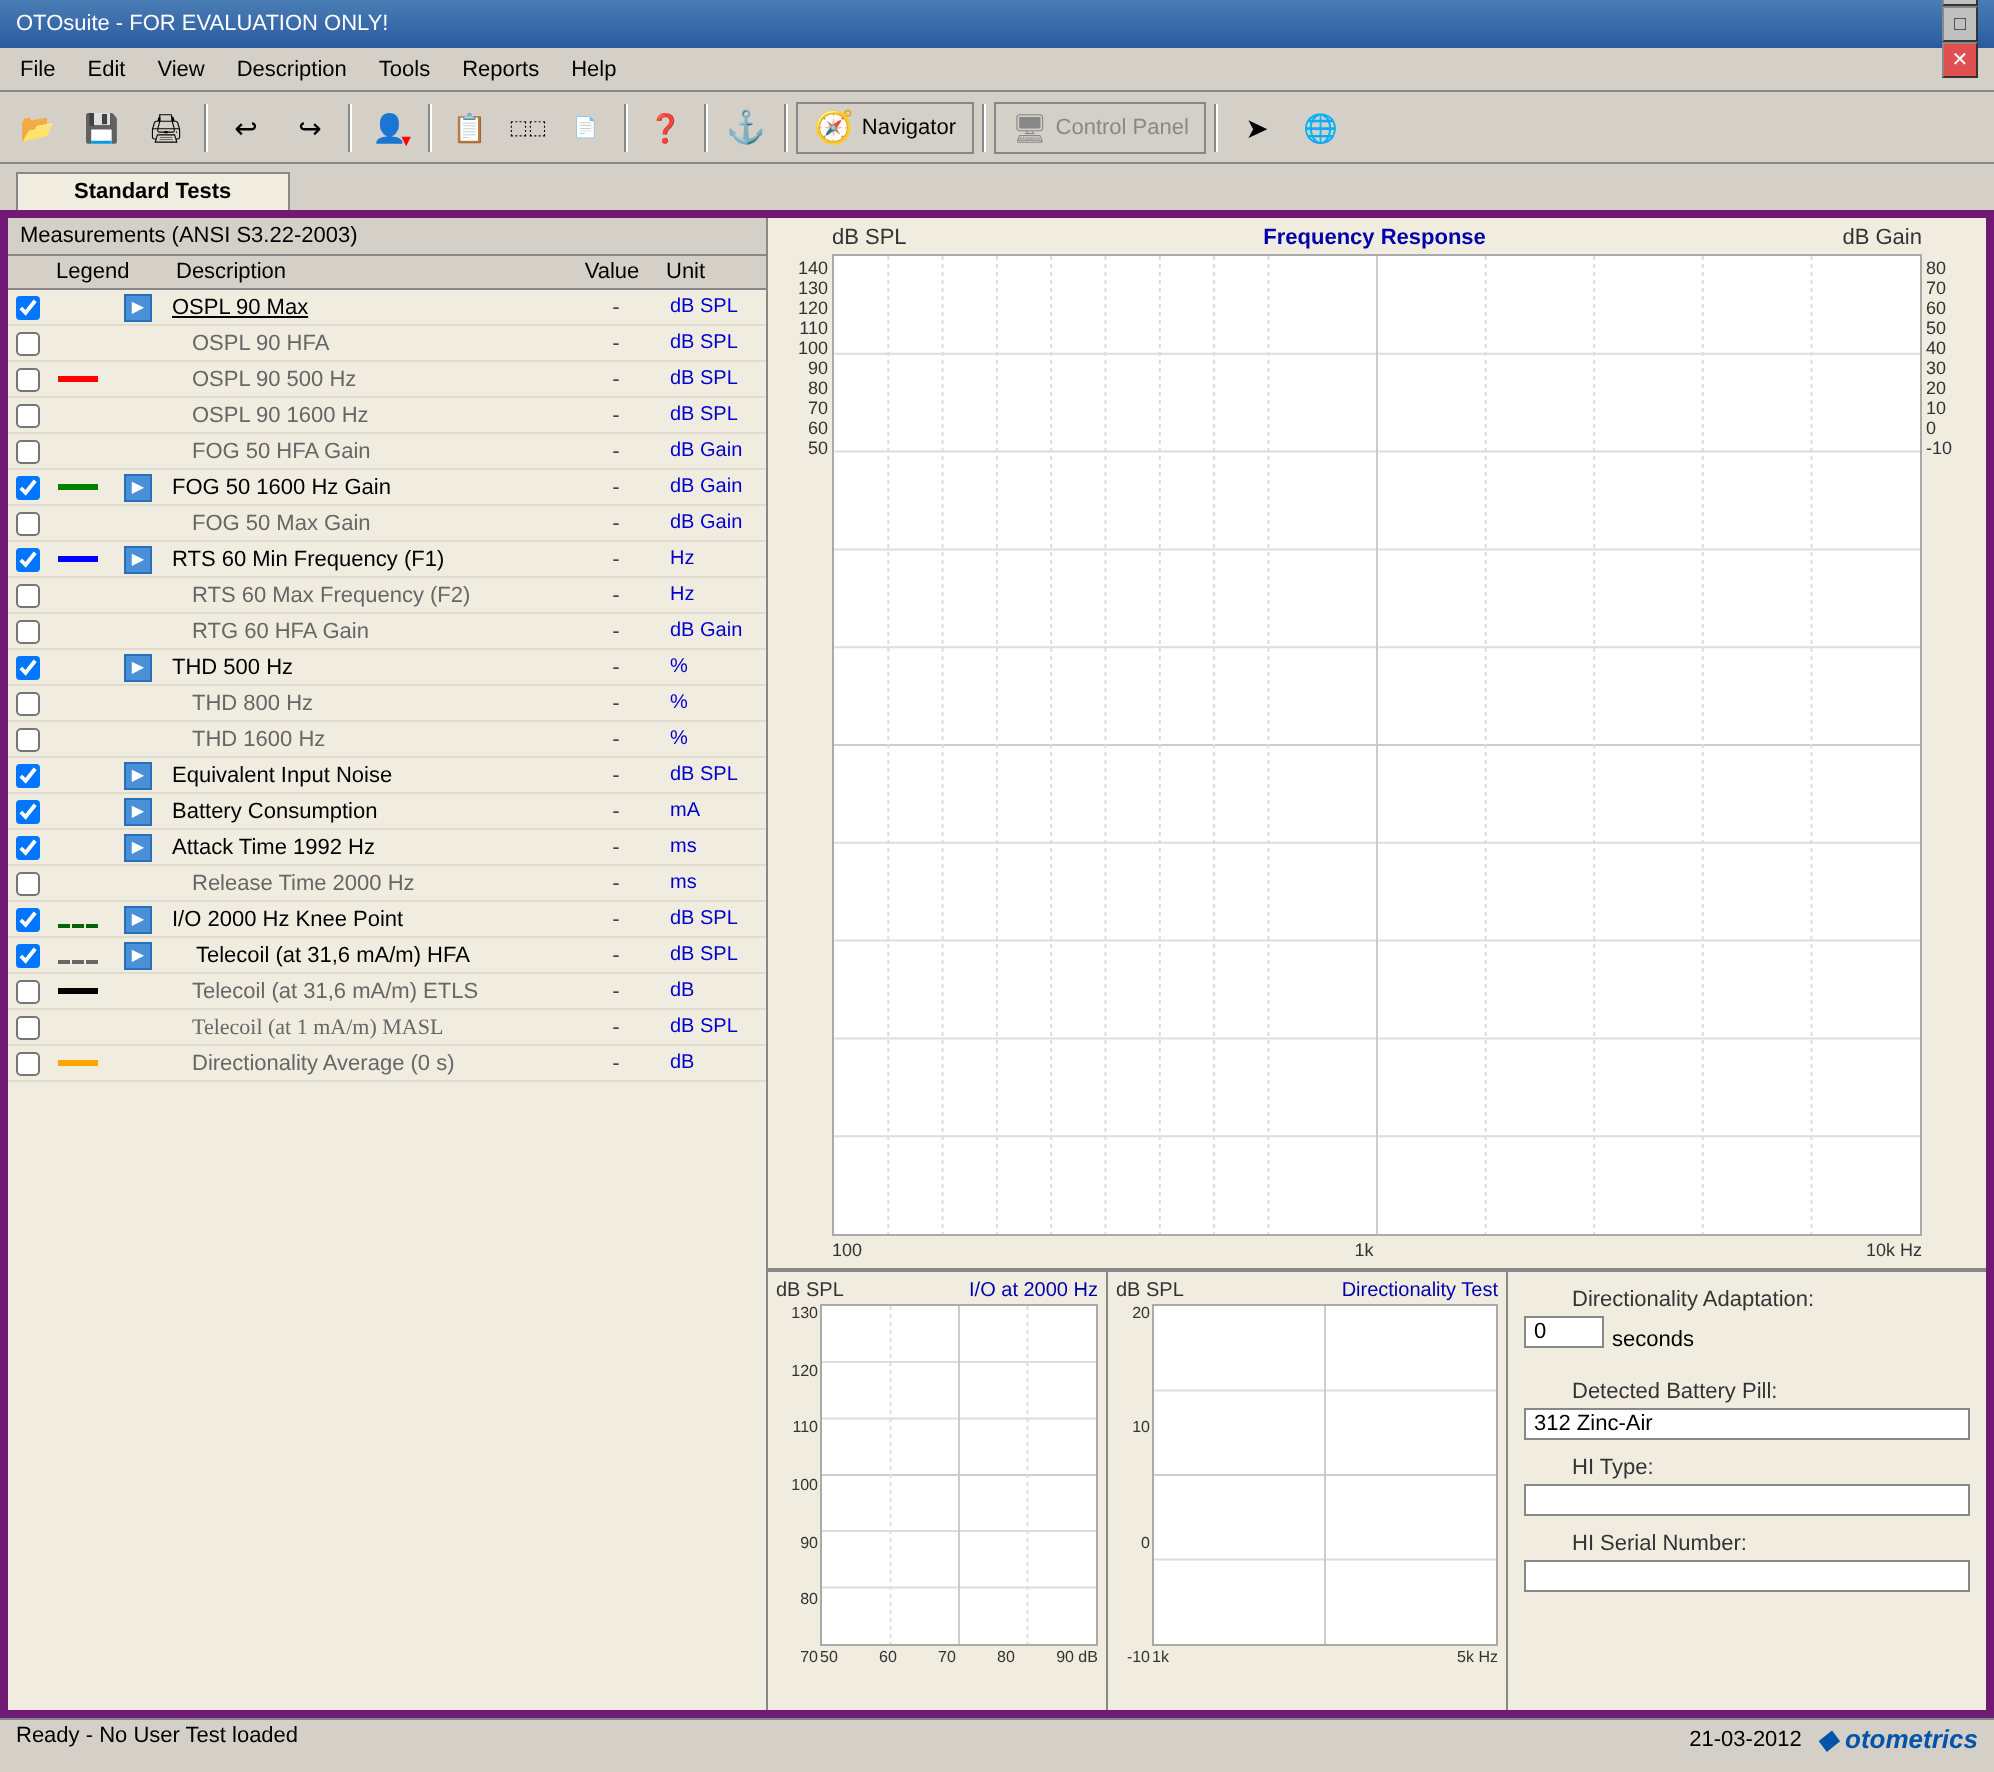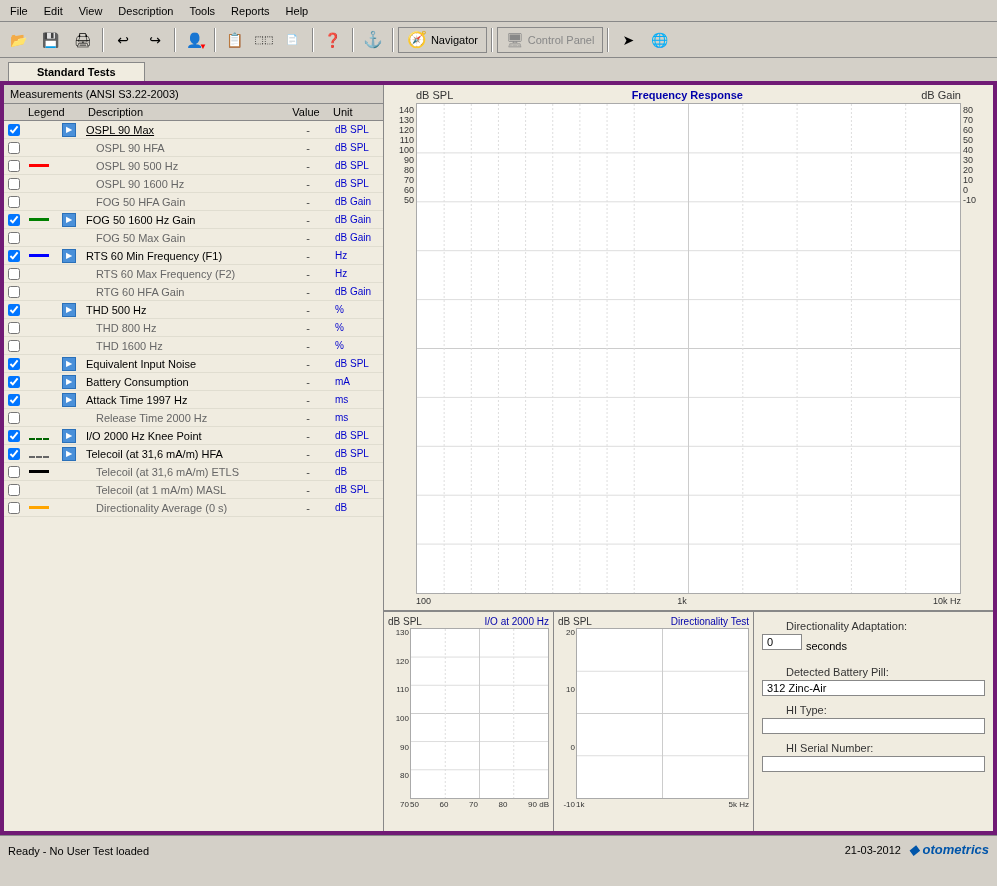--- a/index.html
+++ b/index.html
@@ -216,21 +216,21 @@
       margin-bottom: 8px;
       font-size: 11px;
     }
 
     
     #status-bar {
       background: #d4d0c8;
       border-top: 1px solid #888;
       display: flex;
       justify-content: space-between;
-      align-items: flex-end;
+      align-items: flex-start;
       padding: 2px 8px;
       height: 24px;
       font-size: 11px;
     }
 
     .status-right {
       display: flex;
       align-items: center;
       gap: 8px;
     }
@@ -240,20 +240,28 @@
       height: 886px;
       overflow: hidden;
       position: relative;
     }
   </style>
 </head>
 <body>
 
 <div id="wrapper">
 
+  <div id="title-bar">
+    <span>OTOsuite - FOR EVALUATION ONLY!</span>
+    <div id="title-controls">
+      <div class="title-btn">–</div>
+      <div class="title-btn">□</div>
+      <div class="title-btn close">✕</div>
+    </div>
+  </div>
 
   <div id="menu-bar">
     <div class="menu-item">File</div>
     <div class="menu-item">Edit</div>
     <div class="menu-item">View</div>
     <div class="menu-item">Description</div>
     <div class="menu-item">Tools</div>
     <div class="menu-item">Reports</div>
     <div class="menu-item">Help</div>
   </div>
@@ -482,21 +490,21 @@
             <div class="cell cell-unit">mA</div>
           </div>
           <div class="table-row">
             <div class="cell cell-check">
               <input type="checkbox" checked="" style="">
             </div>
             <div class="cell cell-legend"></div>
             <div class="cell cell-play">
               <div class="play-btn">▶</div>
             </div>
-            <div class="cell cell-desc" style="color: rgb(0, 0, 0);">Attack Time 1997 Hz</div>
+            <div class="cell cell-desc" style="color: rgb(0, 0, 0);">Attack Time 1992 Hz</div>
             <div class="cell cell-value">-</div>
             <div class="cell cell-unit">ms</div>
           </div>
           <div class="table-row">
             <div class="cell cell-check">
               <input type="checkbox" style="">
             </div>
             <div class="cell cell-legend"></div>
             <div class="cell cell-play"></div>
             <div class="cell cell-desc" style="padding-left: 12px; color: rgb(102, 102, 102);">Release Time 2000 Hz</div>
@@ -520,21 +528,21 @@
           <div class="table-row">
             <div class="cell cell-check">
               <input type="checkbox" checked="" style="">
             </div>
             <div class="cell cell-legend">
               <span class="legend-line" style="background: none; border-top: 2px dashed rgb(102, 102, 102); height: 0px; margin-top: 6px;"></span>
             </div>
             <div class="cell cell-play">
               <div class="play-btn">▶</div>
             </div>
-            <div class="cell cell-desc" style="color: rgb(0, 0, 0);">Telecoil (at 31,6 mA/m) HFA</div>
+            <div class="cell cell-desc" style="color: rgb(0, 0, 0); margin-left: 12px;">Telecoil (at 31,6 mA/m) HFA</div>
             <div class="cell cell-value">-</div>
             <div class="cell cell-unit">dB SPL</div>
           </div>
           <div class="table-row">
             <div class="cell cell-check">
               <input type="checkbox" style="">
             </div>
             <div class="cell cell-legend">
               <span class="legend-line" style="background-color: black;"></span>
             </div>
@@ -542,21 +550,21 @@
             <div class="cell cell-desc" style="padding-left: 12px; color: rgb(102, 102, 102);">Telecoil (at 31,6 mA/m) ETLS</div>
             <div class="cell cell-value">-</div>
             <div class="cell cell-unit">dB</div>
           </div>
           <div class="table-row">
             <div class="cell cell-check">
               <input type="checkbox" style="">
             </div>
             <div class="cell cell-legend"></div>
             <div class="cell cell-play"></div>
-            <div class="cell cell-desc" style="padding-left: 12px; color: rgb(102, 102, 102);">Telecoil (at 1 mA/m) MASL</div>
+            <div class="cell cell-desc" style="padding-left: 12px; color: rgb(102, 102, 102); font-family: Liberation Serif, serif;">Telecoil (at 1 mA/m) MASL</div>
             <div class="cell cell-value">-</div>
             <div class="cell cell-unit">dB SPL</div>
           </div>
           <div class="table-row">
             <div class="cell cell-check">
               <input type="checkbox" style="">
             </div>
             <div class="cell cell-legend">
               <span class="legend-line" style="background-color: orange;"></span>
             </div>

